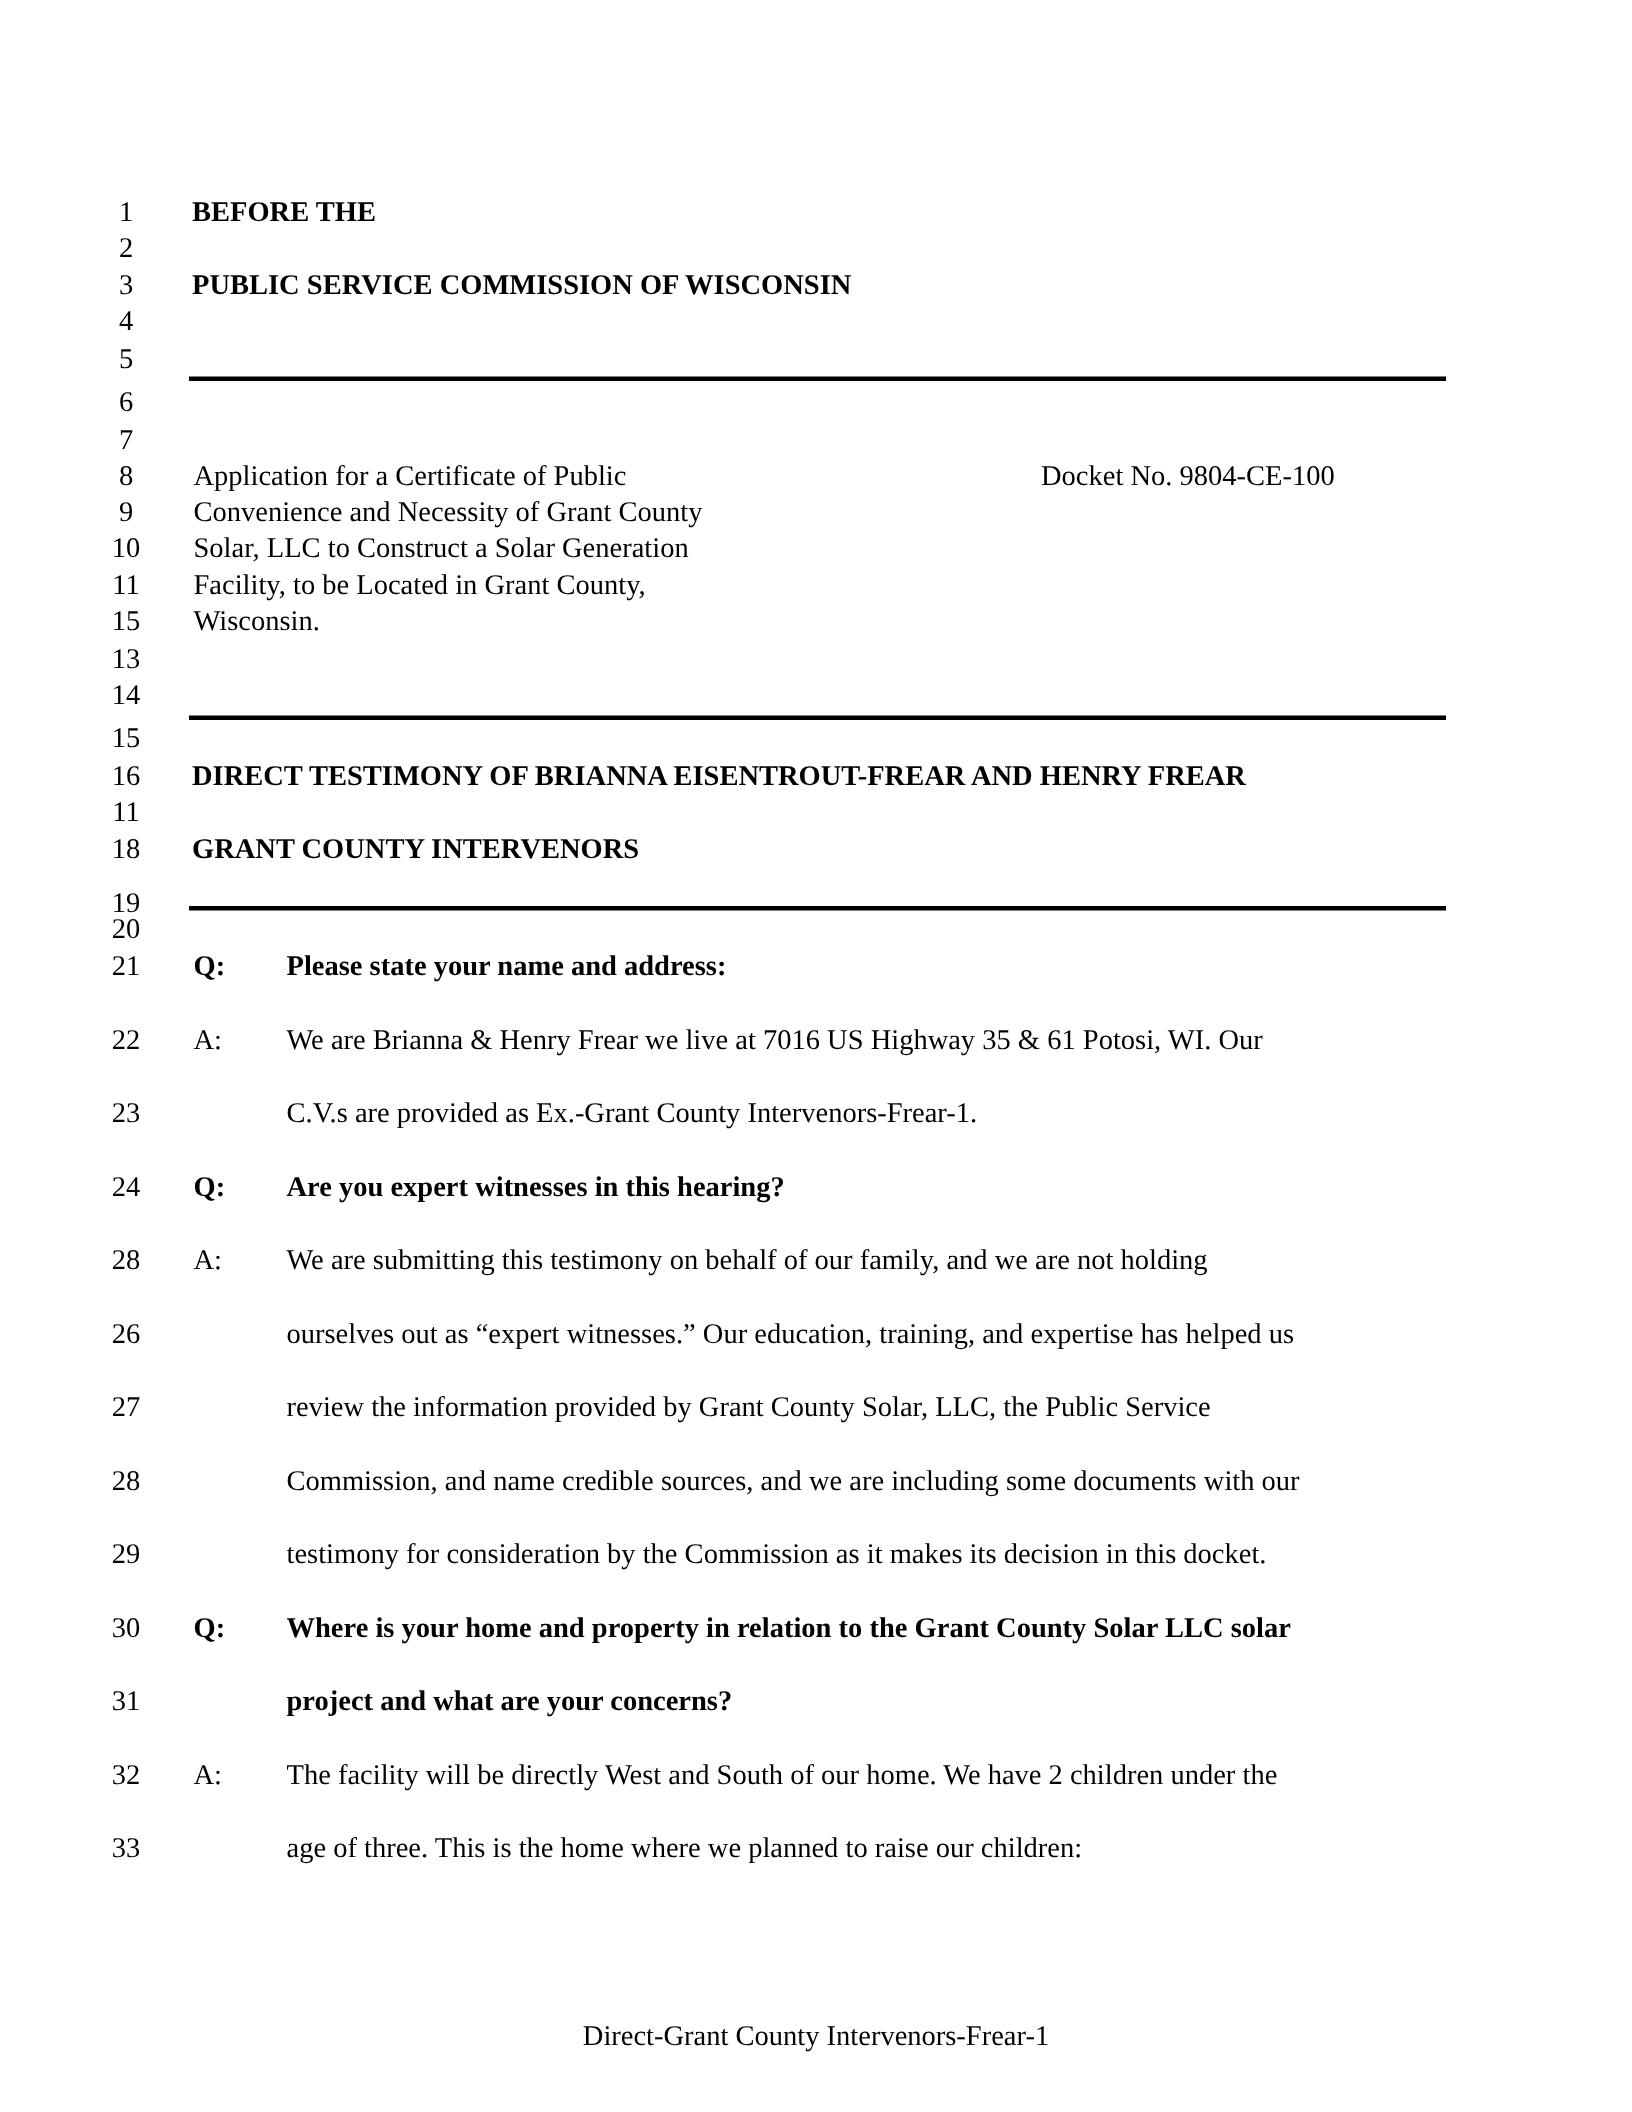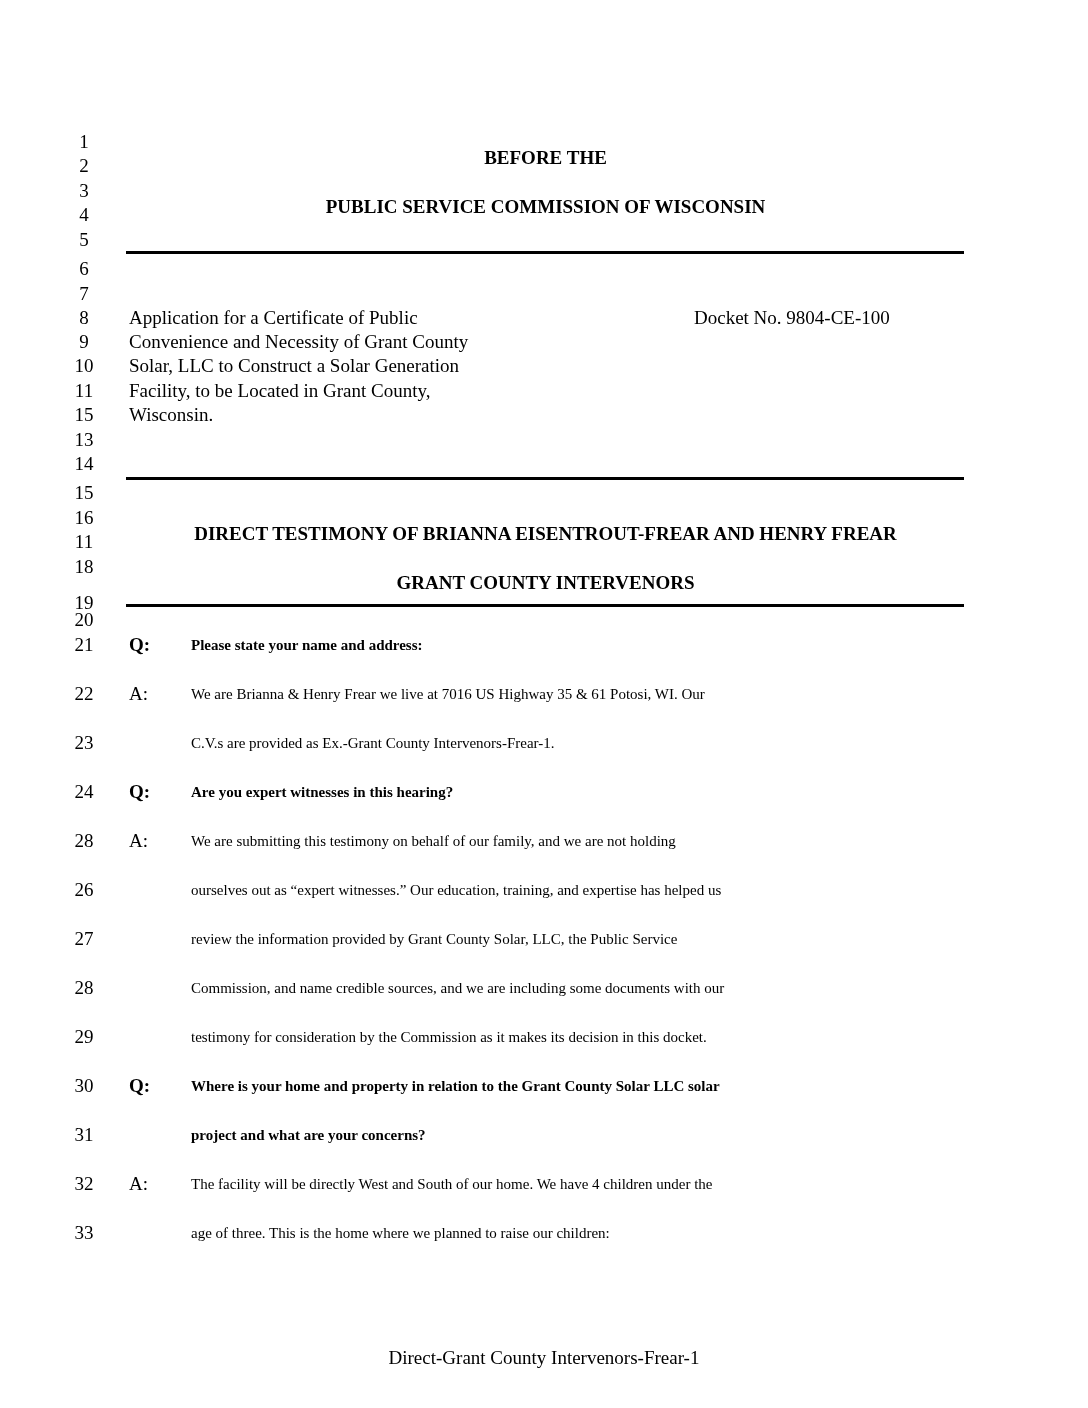--- a/index.html
+++ b/index.html
@@ -1,24 +1,24 @@
 <!DOCTYPE html>
 <html><head>
   <meta charset="utf-8">
   <style>
     html, body { margin: 0; padding: 0; background: #ffffff; }
     body { width: 1088px; height: 1408px; position: relative; overflow: hidden;
       font-family: "Liberation Serif", "DejaVu Serif", serif; color: #000; }
     .ln { position: absolute; left: 70px; width: 28px; text-align: center; font-size: 19px; line-height: 22px; }
     .t { position: absolute; font-size: 19px; line-height: 22px; white-space: nowrap; }
     .b { font-weight: bold; }
-    .center { left: 128px; width: 835px; text-align: center; margin-top: 16px; }
+    .center { left: 128px; width: 835px; text-align: left; }
     .rule { position: absolute; left: 126px; width: 838px; height: 3px; background: #000; }
     .qa { position: absolute; left: 129px; font-size: 19px; line-height: 22px; }
-    .body { position: absolute; left: 191px; font-size: 15px; line-height: 22px; white-space: nowrap; text-align: right; }
+    .body { position: absolute; left: 191px; font-size: 19px; line-height: 22px; white-space: nowrap; text-align: right; }
     .footer { position: absolute; left: 0; width: 1088px; top: 1347px; text-align: center; font-size: 19px; line-height: 22px; }
   </style>
 </head>
 <body>
 
 <div>
   <div class="ln" style="top:131px">1</div>
   <div class="ln" style="top:155px">2</div>
   <div class="ln" style="top:180px">3</div>
   <div class="ln" style="top:204px">4</div>
@@ -87,17 +87,17 @@
   <div class="body" style="top:879px">ourselves out as “expert witnesses.”  Our education, training, and expertise has helped us</div>
   <div class="body" style="top:928px">review the information provided by Grant County Solar, LLC, the Public Service</div>
   <div class="body" style="top:977px">Commission, and name credible sources, and we are including some documents with our</div>
   <div class="body" style="top:1026px">testimony for consideration by the Commission as it makes its decision in this docket.</div>
 
   <div class="qa b" style="top:1075px">Q:</div>
   <div class="body b" style="top:1075px">Where is your home and property in relation to the Grant County Solar LLC solar</div>
   <div class="body b" style="top:1124px">project and what are your concerns?</div>
 
   <div class="qa" style="top:1173px">A:</div>
-  <div class="body" style="top:1173px">The facility will be directly West and South of our home. We have 4 children under the</div>
+  <div class="body" style="top:1173px">The facility will be directly West and South of our home. We have 2 children under the</div>
   <div class="body" style="top:1222px">age of three.  This is the home where we planned to raise our children:</div>
 </div>
 
 <div class="footer">Direct-Grant County Intervenors-Frear-1</div>
 
 </body></html>

